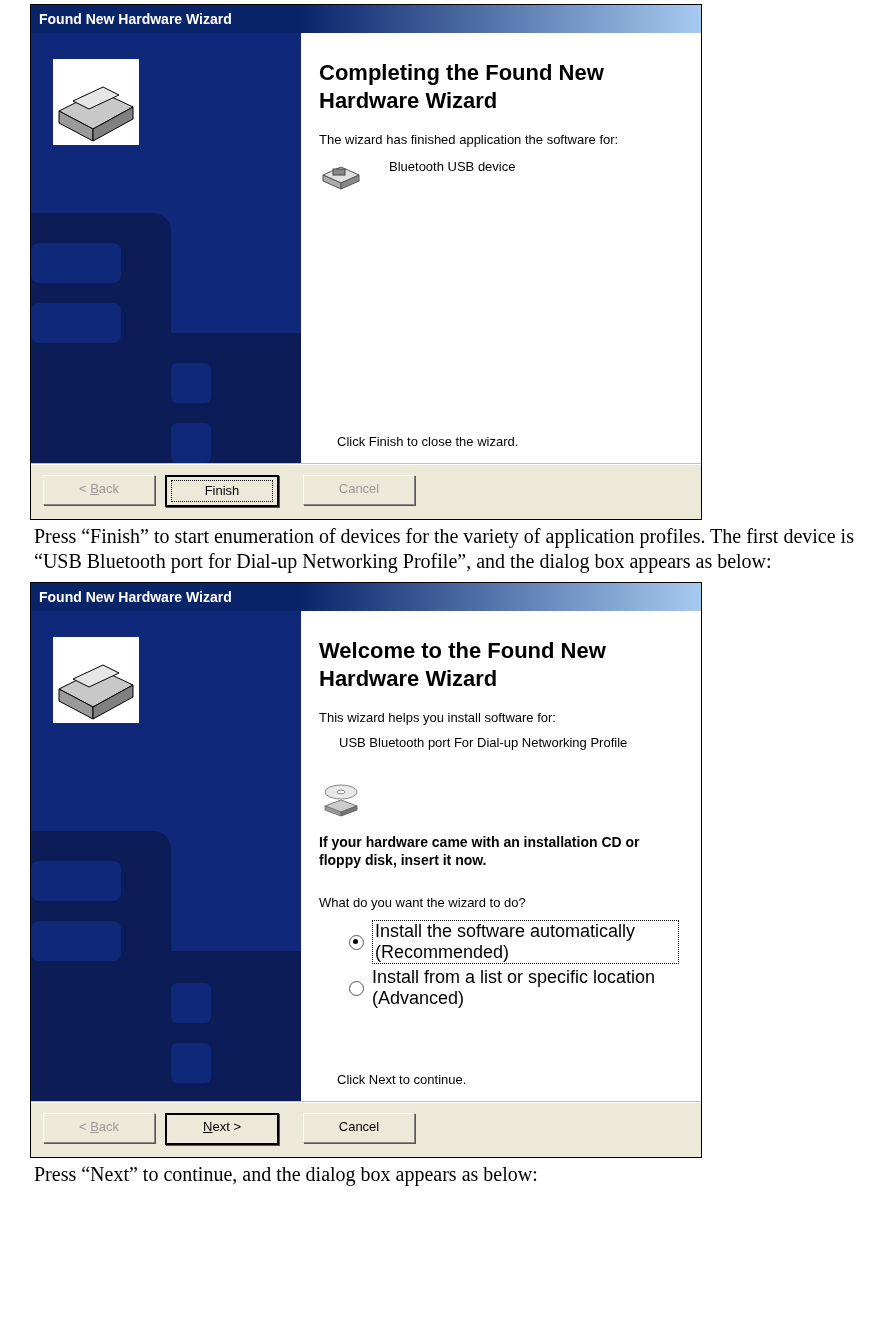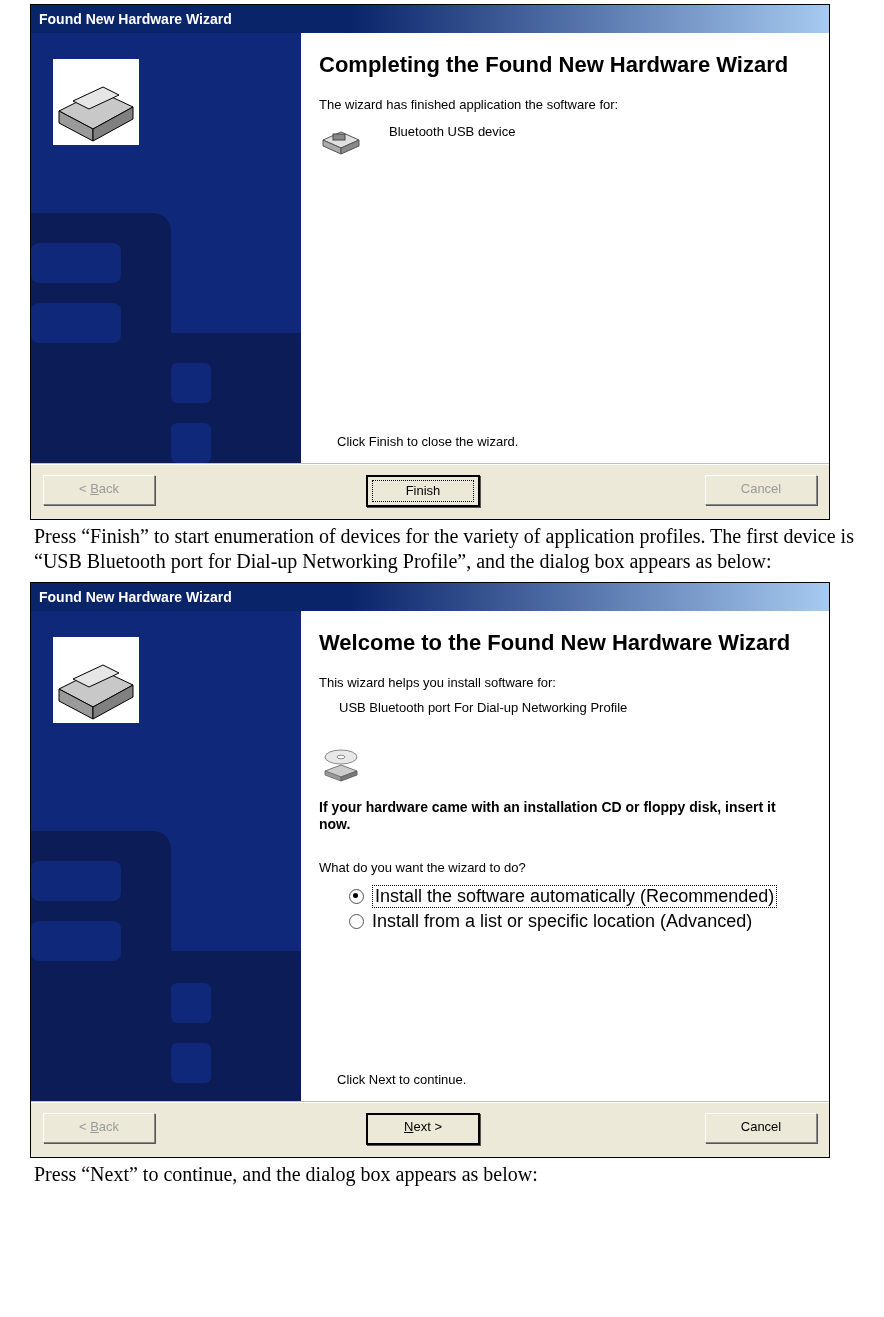--- a/index.html
+++ b/index.html
@@ -12,21 +12,21 @@
     width: 884px;
   }
   .doc-text {
     font-family: "Times New Roman", serif;
     font-size: 20px;
     line-height: 1.25;
     padding: 0 4px 4px 2px;
     margin-left: 32px;
   }
   .dialog {
-    width: 800px;
+    width: 672px;
     margin: 4px 0 4px 30px;
     border: 1px solid #000;
     background: #fca5a5;
     font-family: Tahoma, Arial, sans-serif;
     font-size: 13px;
     color: #000;
     box-sizing: border-box;
   }
   .titlebar {
     height: 28px;
@@ -59,21 +59,21 @@
     min-height: 420px;
     box-sizing: border-box;
     position: relative;
   }
   .content2 { min-height: 480px; }
   .heading {
     font-family: Verdana, Tahoma, Arial, sans-serif;
     font-size: 22px;
     font-weight: bold;
     line-height: 1.25;
-    margin: 4px 0 18px 0;
+    margin: 12px 0 18px 0;
   }
   .plain {
     font-family: Tahoma, Arial, sans-serif;
     font-size: 13px;
     margin: 0 0 10px 0;
   }
   .device-row {
     display: flex;
     align-items: flex-start;
     gap: 26px;
@@ -122,21 +122,21 @@
     border-radius: 50%;
   }
   .radio-label.focused {
     border: 1px dotted #000;
     padding: 0 2px;
   }
   .buttonbar {
     background: #ece9d8;
     padding: 10px 12px 12px 12px;
     display: flex;
-    justify-content: space-between;
+    justify-content: flex-start;
     gap: 10px;
     border-top: 1px solid #fff;
   }
   .btn {
     width: 110px;
     height: 28px;
     background: #ece9d8;
     border: 1px solid #888;
     border-top-color: #fff;
     border-left-color: #fff;

